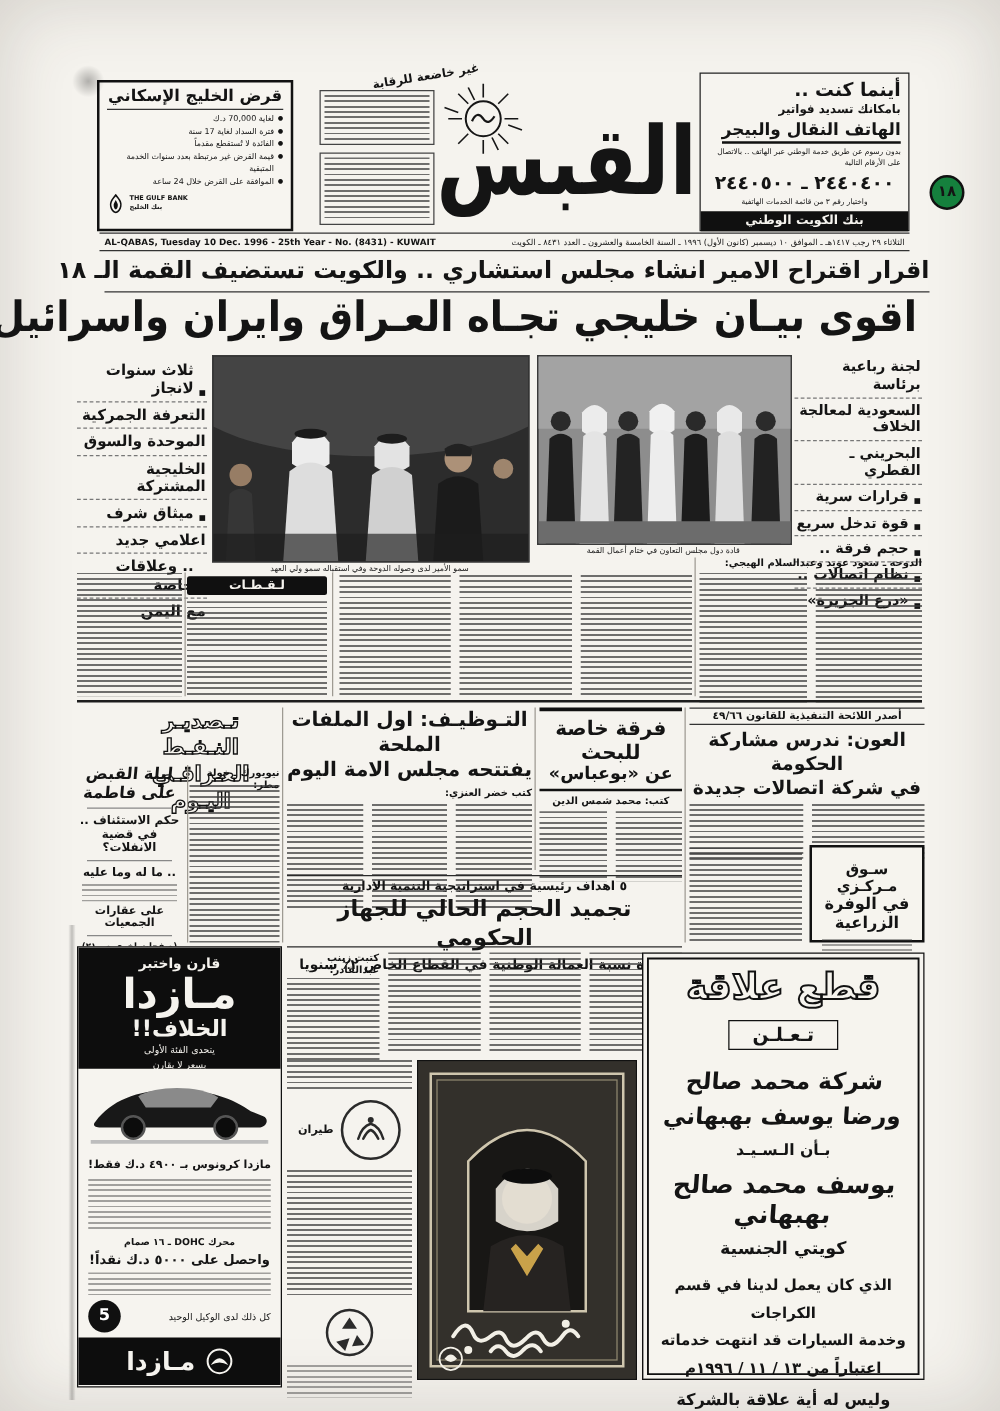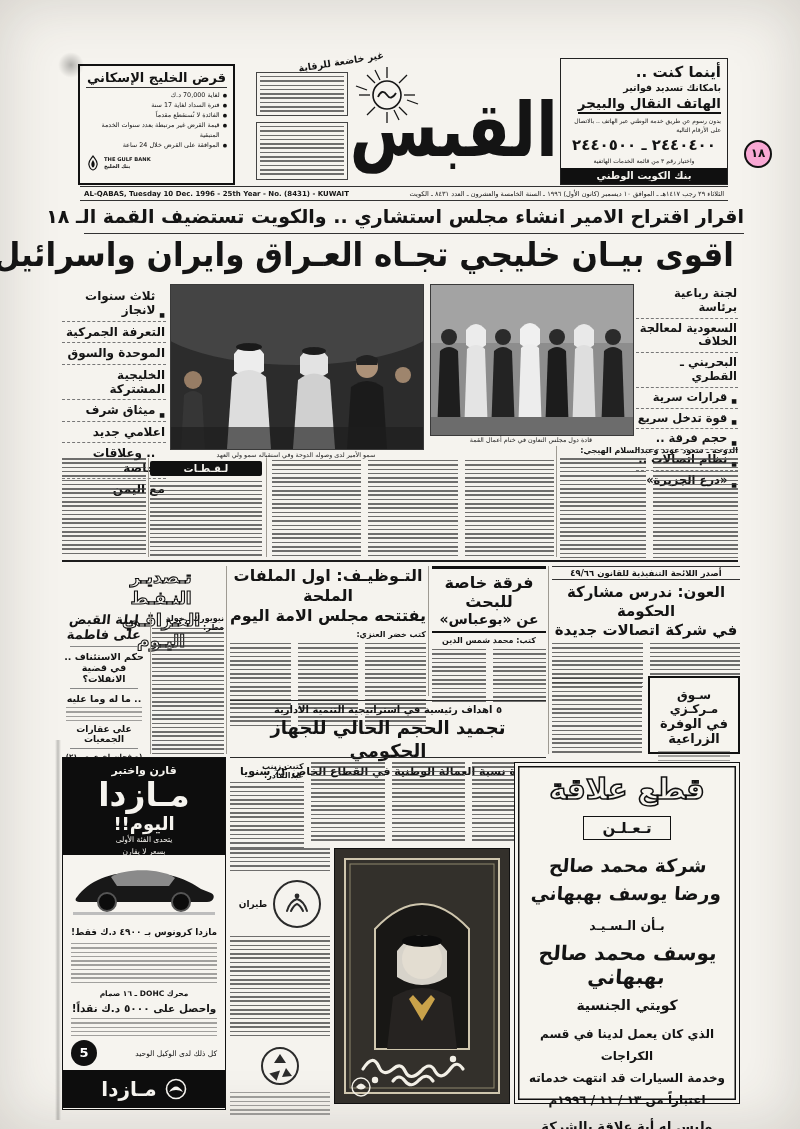--- a/index.html
+++ b/index.html
@@ -25,21 +25,21 @@
   .gulf .bank .nm{font-size:5.2px;font-weight:bold;line-height:1.2;text-align:left;}
   .nbk{border:1px solid #222;background:#f6f4ef;padding:4px 6px 0;box-sizing:border-box;}
   .nbk .l1{font-size:15px;font-weight:900;}
   .nbk .l2{font-size:9.5px;font-weight:900;margin-top:1px;}
   .nbk .l3{font-size:13.5px;font-weight:900;margin-top:2px;border-bottom:2px solid #111;display:inline-block;padding-bottom:1px;}
   .nbk .tiny{font-size:6px;line-height:1.5;margin-top:2px;}
   .nbk .ph{font-size:15px;font-weight:900;text-align:center;margin-top:2px;direction:ltr;}
   .nbk .bar{background:#101010;color:#f5f3ee;font-size:10px;font-weight:900;text-align:center;
             height:16px;line-height:16px;margin:3px -6px 0;}
   .badge{border:2px solid #111;border-radius:50%;width:24px;height:24px;text-align:center;
-         line-height:22px;font-size:12px;font-weight:900;background:#f9a8d4;}
+         line-height:22px;font-size:12px;font-weight:900;background:#15803d;}
   
   .logo{font-size:64px;font-weight:900;line-height:1.15;transform:scaleY(1.18);transform-origin:top right;letter-spacing:-1px;}
   .censor{font-size:9.5px;font-weight:900;transform:rotate(-9deg);}
   .mbox{border:1px solid #444;padding:3px;box-sizing:border-box;}
   .dateline{border-top:1px solid #333;border-bottom:1px solid #333;display:flex;align-items:center;
             justify-content:space-between;font-size:6.6px;padding:2px 4px;box-sizing:border-box;}
   .dateline .en{direction:ltr;font-weight:bold;font-size:7px;}
   
   .kicker{font-size:19px;font-weight:900;text-align:justify;text-align-last:justify;white-space:nowrap;
           border-bottom:1px solid #333;padding-bottom:6px;}
@@ -76,21 +76,21 @@
   .mz-foot{background:#0d0d0d;color:#f5f3ee;display:flex;align-items:center;justify-content:center;gap:8px;}
   .mz-foot .wm{font-size:20px;font-weight:900;}
   .circle5{width:26px;height:26px;border-radius:50%;background:#101010;color:#fff;font-size:13px;font-weight:900;
            text-align:center;line-height:26px;}
   .portrait{border:1px solid #111;background:#35322d;box-sizing:border-box;}
   .sev{border:1.5px solid #111;box-shadow:inset 0 0 0 3px #f5f3ee, inset 0 0 0 4.5px #111;
        background:#f6f4ee;box-sizing:border-box;text-align:center;padding:9px 10px;}
   .sev .title{font-size:29px;font-weight:900;color:#f6f4ee;-webkit-text-stroke:1.6px #111;letter-spacing:2px;}
   .sev .ann{display:inline-block;border:1.5px solid #111;padding:2px 18px;font-size:15px;font-weight:900;margin-top:10px;}
   .sev .comp{font-size:18.5px;font-weight:900;line-height:1.5;margin-top:12px;transform:skewX(-4deg);}
-  .sev .about{font-size:12.5px;font-weight:900;margin-top:10px;}
+  .sev .about{font-size:12.5px;font-weight:900;margin-top:4px;}
   .sev .person{font-size:20px;font-weight:900;margin-top:8px;transform:skewX(-4deg);}
   .sev .nat{font-size:14px;font-weight:900;margin-top:8px;}
   .sev .bd{font-size:12px;font-weight:bold;line-height:1.85;margin-top:10px;}
   .sev .bd4{font-size:13px;font-weight:900;margin-top:8px;}
   .hands{width:44px;height:44px;border:2px solid #2a2a2a;border-radius:50%;display:flex;align-items:center;justify-content:center;}
 </style>
 </head>
 <body>
 
 <div class="page">
@@ -403,21 +403,21 @@
     <div>
       <div class="byline">كتبت زينب عبدالقادر:</div>
       <div class="sim" style="height:66px;margin-top:2px;"></div>
     </div>
   </div>
 
   <div class="abs mazda" style="left:62px;top:757px;width:164px;height:353px;">
     <div class="mz-black" style="height:97px;">
       <div class="mz-top">قارن واختبر</div>
       <div class="mz-brand">مـازدا</div>
-      <div class="mz-model">اليوم!!</div>
+      <div class="mz-model">الخلاف!!</div>
       <div class="mz-sub">يتحدى الفئة الأولى</div>
       <div class="mz-sub">بسعر لا يقارن</div>
     </div>
     <div style="height:84px;position:relative;">
       <svg width="150" height="58" viewBox="0 0 150 58" style="position:absolute;left:6px;top:4px;">
         <path d="M8,38 C20,22 40,13 70,13 C100,13 118,20 132,30 L142,34 C147,36 145,43 138,43 L12,43 C7,43 5,41 8,38 Z" fill="#181818"></path>
         <path d="M42,18 C56,9 92,9 106,19 L100,27 L48,27 Z" fill="#8a8a8a"></path>
         <circle cx="38" cy="43" r="9" fill="#0c0c0c" stroke="#555" stroke-width="2"></circle>
         <circle cx="112" cy="43" r="9" fill="#0c0c0c" stroke="#555" stroke-width="2"></circle>
         <rect x="4" y="53" width="142" height="3" fill="#bdbdbd"></rect>

